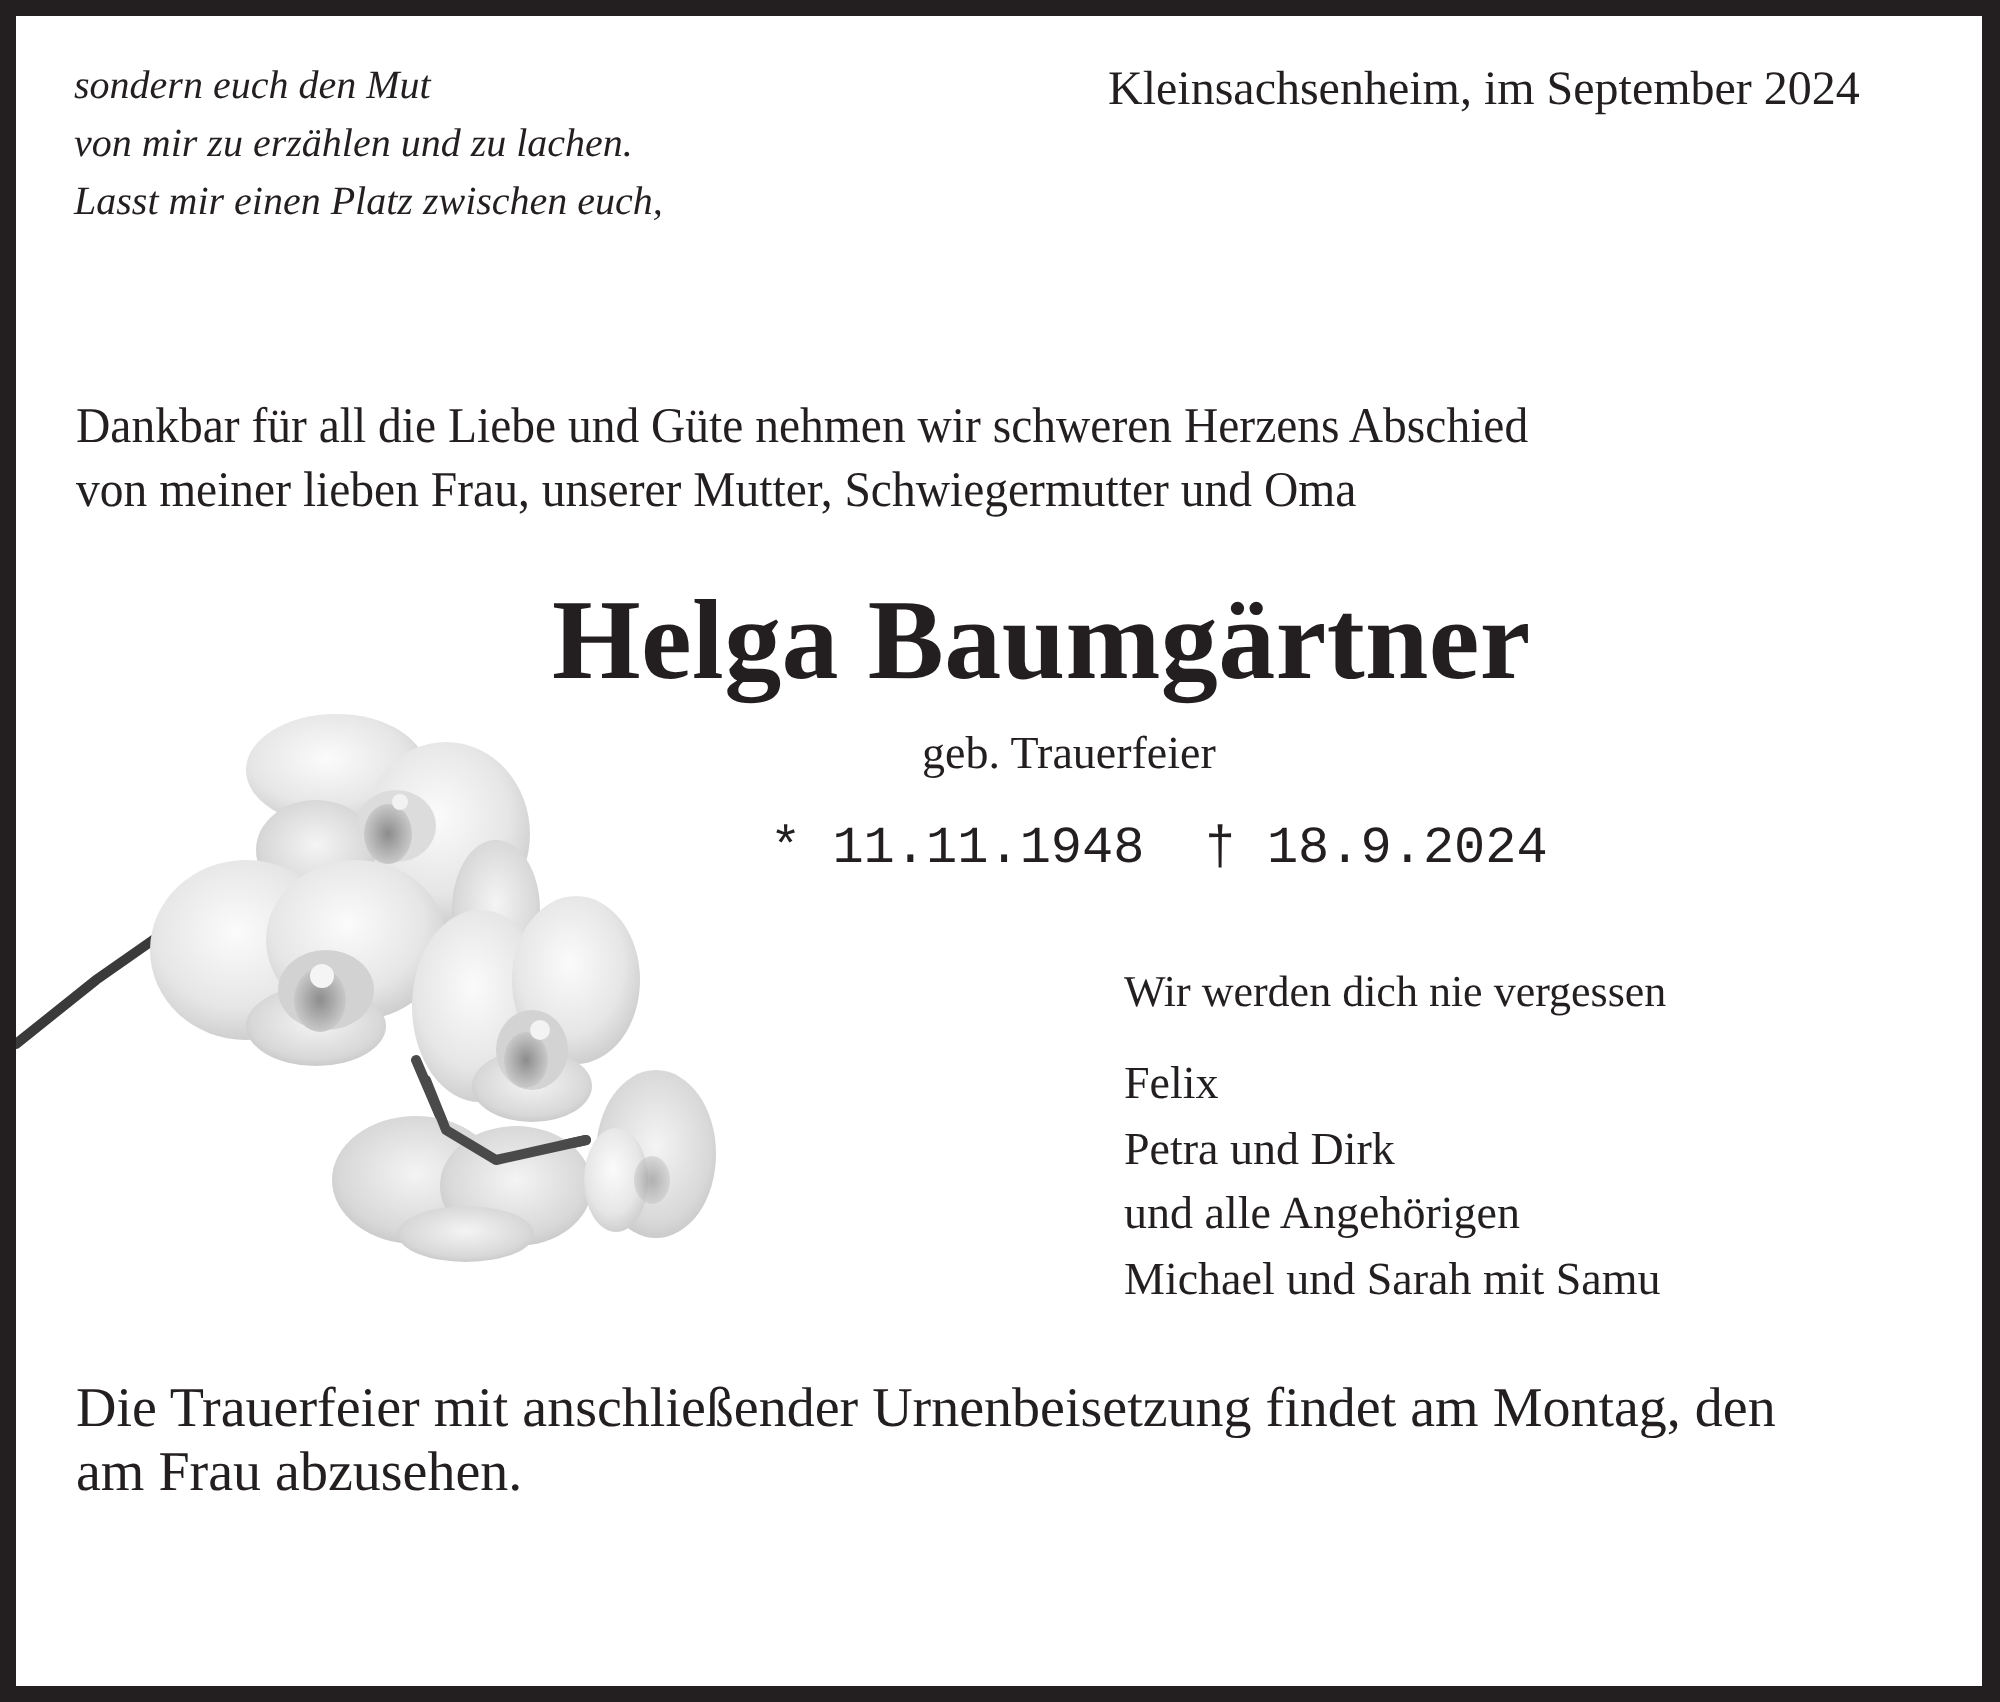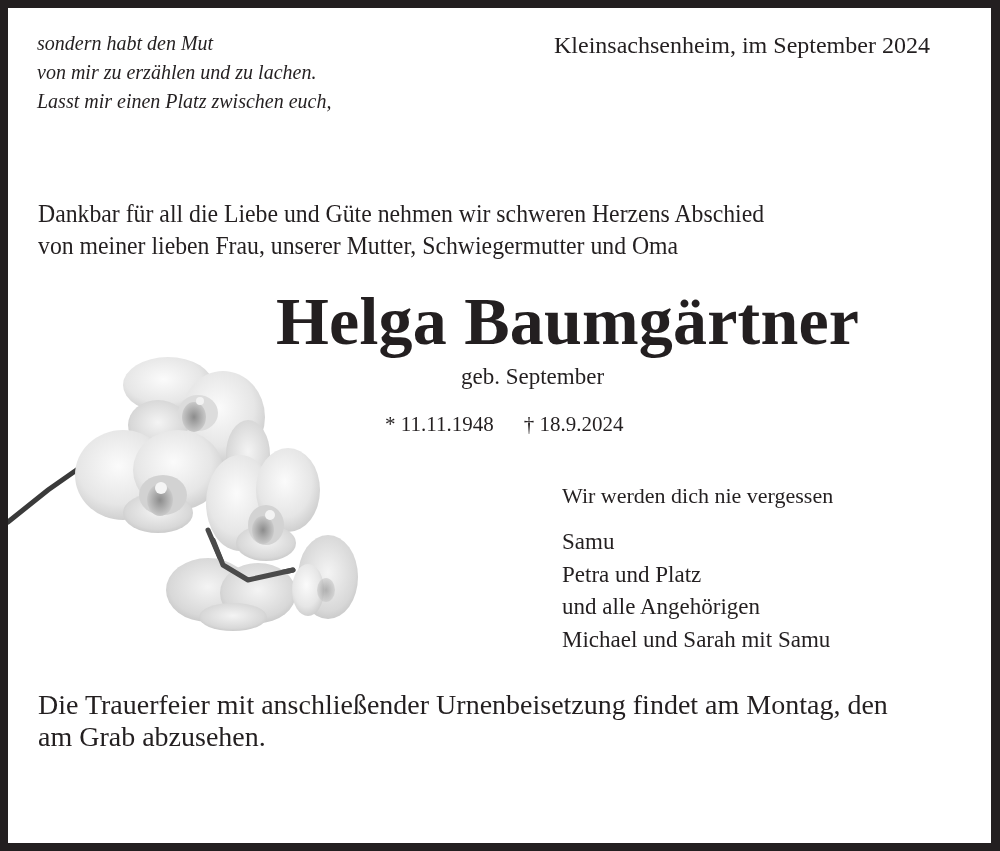--- a/index.html
+++ b/index.html
@@ -36,34 +36,35 @@
     .intro {
       left: 38px; top: 198px;
       font-size: 25px;
       line-height: 32px;
       transform-origin: 0 0;
       transform: scaleX(0.95);
     }
     .intro div { white-space: nowrap; }
     .name {
       left: 276px; top: 286px;
-      font-size: 68px;
+      font-size: 57px;
       font-weight: bold;
       line-height: 70px;
       letter-spacing: 0.2px;
     }
     .maiden {
       left: 461px; top: 362px;
       font-size: 23px;
       line-height: 30px;
     }
     .dates {
       left: 385px; top: 408px;
-      font-size: 21px;
+      font-size: 26px;
       line-height: 32px;
+      font-family: Liberation Mono, monospace;
     }
     .dates span { white-space: nowrap; }
     .dates .gap { display: inline-block; width: 30px; }
     .motto {
       left: 562px; top: 480px;
       font-size: 22px;
       line-height: 32px;
     }
     .mourners {
       left: 562px; top: 526px;
@@ -81,35 +82,35 @@
       position: absolute; left: 8px; top: 355px;
       width: 360px; height: 280px;
     }
   </style>
 </head>
 <body>
 
 <div class="frame"></div>
 
 <div class="txt poem">
-  <div>sondern habt den Mut</div>
+  <div>sondern euch den Mut</div>
   <div>von mir zu erzählen und zu lachen.</div>
   <div>Lasst mir einen Platz zwischen euch,</div>
 </div>
 
 <div class="txt place-date">Kleinsachsenheim, im September 2024</div>
 
 <div class="txt intro">
   <div>Dankbar für all die Liebe und Güte nehmen wir schweren Herzens Abschied</div>
   <div>von meiner lieben Frau, unserer Mutter, Schwiegermutter und Oma</div>
 </div>
 
 <div class="txt name">Helga Baumgärtner</div>
 
-<div class="txt maiden">geb. September</div>
+<div class="txt maiden">geb. Trauerfeier</div>
 
 <div class="txt dates">
   <span>* 11.11.1948</span><span class="gap"></span><span>† 18.9.2024</span>
 </div>
 
 <svg class="orchid" viewBox="0 0 360 280" xmlns="http://www.w3.org/2000/svg">
   <defs>
     <radialGradient id="petal" cx="45%" cy="40%" r="65%">
       <stop offset="0%" stop-color="#fbfbfb"></stop>
       <stop offset="65%" stop-color="#e6e6e6"></stop>
@@ -169,22 +170,22 @@
     <ellipse cx="255" cy="175" rx="11" ry="14" fill="url(#lip)"></ellipse>
     <circle cx="262" cy="160" r="5" fill="#f3f3f3"></circle>
   </g>
 
   <path d="M205 185 L215 210 L240 225 L285 215" stroke="#4a4a4a" stroke-width="5" fill="none" stroke-linecap="round" stroke-linejoin="round"></path>
 </svg>
 
 <div class="txt motto">Wir werden dich nie vergessen</div>
 
 <div class="txt mourners">
-  <div>Samu</div>
-  <div>Petra und Platz</div>
+  <div>Felix</div>
+  <div>Petra und Dirk</div>
   <div>und alle Angehörigen</div>
   <div>Michael und Sarah mit Samu</div>
 </div>
 
 <div class="txt ceremony">
   <div>Die Trauerfeier mit anschließender Urnenbeisetzung findet am Montag, den</div>
-  <div>am Grab abzusehen.</div>
+  <div>am Frau abzusehen.</div>
 </div>
 
 </body></html>

